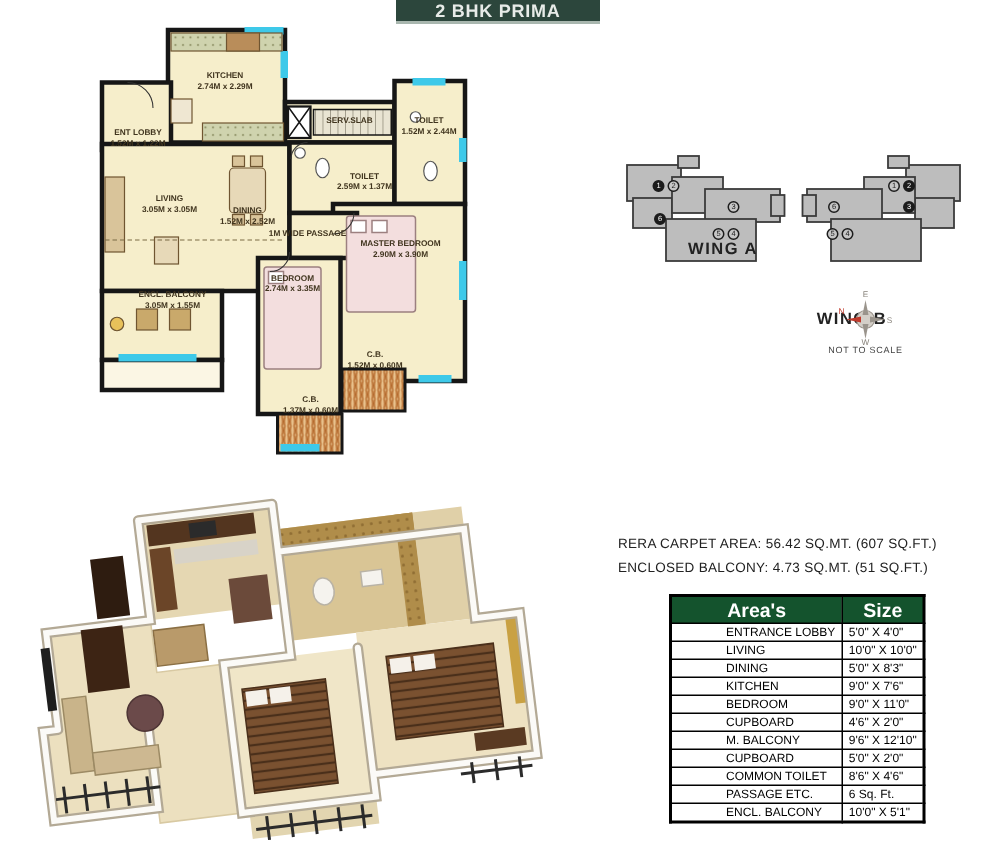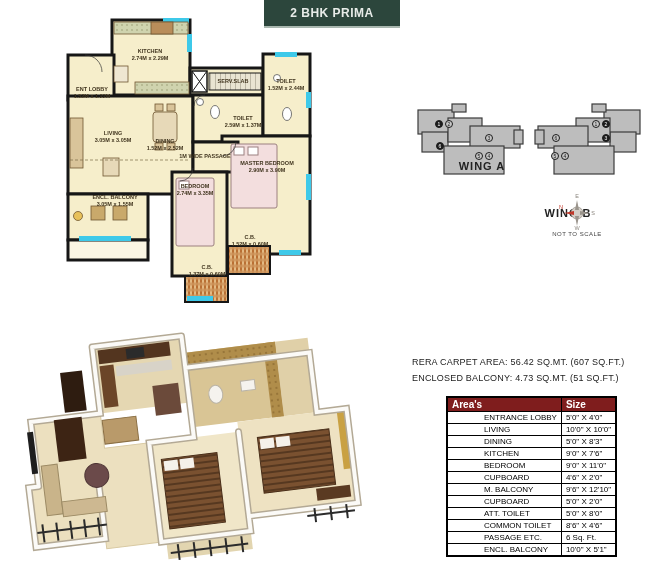--- a/index.html
+++ b/index.html
@@ -1,21 +1,21 @@
 <!DOCTYPE html>
 <html><head>
 <meta charset="utf-8">
 <style>
   * { margin:0; padding:0; box-sizing:border-box; }
   html,body { width:660px; height:577px; background:#ffffff; overflow:hidden;
               font-family:"Liberation Sans", sans-serif; }
   .page { position:relative; width:660px; height:577px; background:#fff; }
 
   
-  .banner { position:absolute; left:264px; top:0; width:136px; height:28px;
+  .banner { position:absolute; left:264px; top:0; width:136px; height:16px;
             background:#2c463c; border-bottom:2px solid #a9b7af;
             display:flex; align-items:center; justify-content:center; }
   .banner span { color:#e7ebe8; font-size:12px; font-weight:bold; letter-spacing:.5px; }
 
   
   .plan2d { position:absolute; left:55px; top:8px; width:265px; height:302px; }
   .plan2d svg { position:absolute; left:0; top:0; }
   .rlabel { position:absolute; transform:translateX(-50%);
             font-size:5.5px; font-weight:bold; line-height:1.25; color:#41351f;
             text-align:center; white-space:nowrap; }
@@ -40,21 +40,21 @@
   .winginfo { position:absolute; left:408px; top:319px; width:250px; text-align:center;
               font-size:11px; font-weight:bold; color:#111; line-height:1.45; }
   .rerainfo { position:absolute; left:412px; top:355px; width:248px;
               font-size:9px; color:#222; line-height:1.75; letter-spacing:.2px; }
 
   
   table.areas { position:absolute; left:446px; top:396px; width:157px;
                 border-collapse:collapse; border:2px solid #000; background:#fff; }
   table.areas th, table.areas td { border:1.5px solid #000; font-size:8px;
                 padding:1px 4px; height:10.5px; white-space:nowrap; }
-  table.areas th { background:#7f1d1d; color:#fff; text-align:left; font-size:10px; }
+  table.areas th { background:#14532d; color:#fff; text-align:center; font-size:13px; }
   table.areas td.c1 { width:57%;padding-left:36px; }
   table.areas td.c2 { width:43%; }
 
   
   .render3d { position:absolute; left:10px; top:316px; width:392px; height:258px; }
 </style>
 </head>
 <body>
 
 <div class="page">
@@ -296,24 +296,20 @@
           <td class="c1">CUPBOARD</td>
           <td class="c2">4'6" X 2'0"</td>
         </tr>
       <tr>
           <td class="c1">M. BALCONY</td>
           <td class="c2">9'6" X 12'10"</td>
         </tr>
       <tr>
           <td class="c1">CUPBOARD</td>
           <td class="c2">5'0" X 2'0"</td>
-        </tr>
-      <tr>
-          <td class="c1">ATT. TOILET</td>
-          <td class="c2">5'0" X 8'0"</td>
         </tr>
       <tr>
           <td class="c1">COMMON  TOILET</td>
           <td class="c2">8'6" X 4'6"</td>
         </tr>
       <tr>
           <td class="c1">PASSAGE ETC.</td>
           <td class="c2">6 Sq. Ft.</td>
         </tr>
       <tr>

